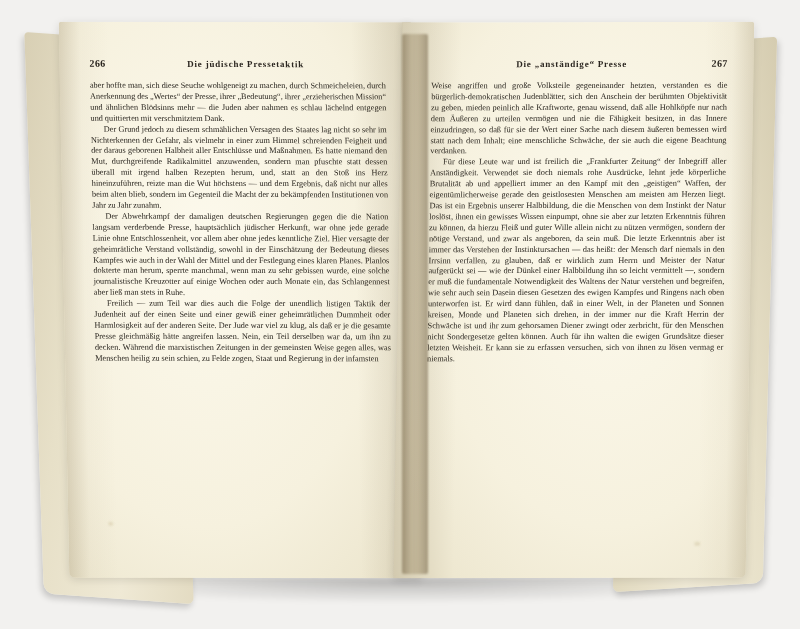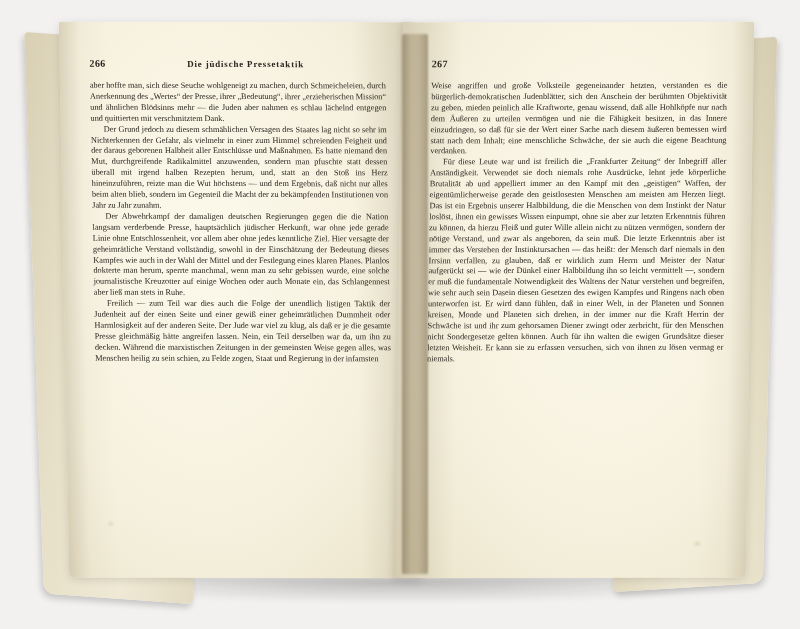--- a/index.html
+++ b/index.html
@@ -201,20 +201,21 @@
       </div>
       <div class="curve-left"></div>
       <div class="spot" style="left:40px;top:500px;width:5px;height:4px;"></div>
       <div class="spot" style="left:300px;top:120px;width:4px;height:3px;"></div>
     </div>
 
     <div class="page right">
       <div class="page-inner">
         <div class="head right">
           <span class="folio">267</span>
+          <span class="runner">Die „anständige“ Presse</span>
         </div>
         <div class="body-text">
           <p class="cont">Weise angriffen und große Volksteile gegeneinander hetzten, verstanden es die bürgerlich-demokratischen Judenblätter, sich den Anschein der berühmten Objektivität zu geben, mieden peinlich alle Kraftworte, genau wissend, daß alle Hohlköpfe nur nach dem Äußeren zu urteilen vermögen und nie die Fähigkeit besitzen, in das Innere einzudringen, so daß für sie der Wert einer Sache nach diesem äußeren bemessen wird statt nach dem Inhalt; eine menschliche Schwäche, der sie auch die eigene Beachtung verdanken.</p>
           <p>Für diese Leute war und ist freilich die „Frankfurter Zeitung“ der Inbegriff aller Anständigkeit. Verwendet sie doch niemals rohe Ausdrücke, lehnt jede körperliche Brutalität ab und appelliert immer an den Kampf mit den „geistigen“ Waffen, der eigentümlicherweise gerade den geistlosesten Menschen am meisten am Herzen liegt. Das ist ein Ergebnis unserer Halbbildung, die die Menschen von dem Instinkt der Natur loslöst, ihnen ein gewisses Wissen einpumpt, ohne sie aber zur letzten Erkenntnis führen zu können, da hierzu Fleiß und guter Wille allein nicht zu nützen vermögen, sondern der nötige Verstand, und zwar als angeboren, da sein muß. Die letzte Erkenntnis aber ist immer das Verstehen der Instinktursachen — das heißt: der Mensch darf niemals in den Irrsinn verfallen, zu glauben, daß er wirklich zum Herrn und Meister der Natur aufgerückt sei — wie der Dünkel einer Halbbildung ihn so leicht vermittelt —, sondern er muß die fundamentale Notwendigkeit des Waltens der Natur verstehen und begreifen, wie sehr auch sein Dasein diesen Gesetzen des ewigen Kampfes und Ringens nach oben unterworfen ist. Er wird dann fühlen, daß in einer Welt, in der Planeten und Sonnen kreisen, Monde und Planeten sich drehen, in der immer nur die Kraft Herrin der Schwäche ist und ihr zum gehorsamen Diener zwingt oder zerbricht, für den Menschen nicht Sondergesetze gelten können. Auch für ihn walten die ewigen Grundsätze dieser letzten Weisheit. Er kann sie zu erfassen versuchen, sich von ihnen zu lösen vermag er niemals.</p>
         </div>
       </div>
       <div class="curve-right"></div>
       <div class="spot" style="left:300px;top:520px;width:6px;height:4px;"></div>
     </div>
 

